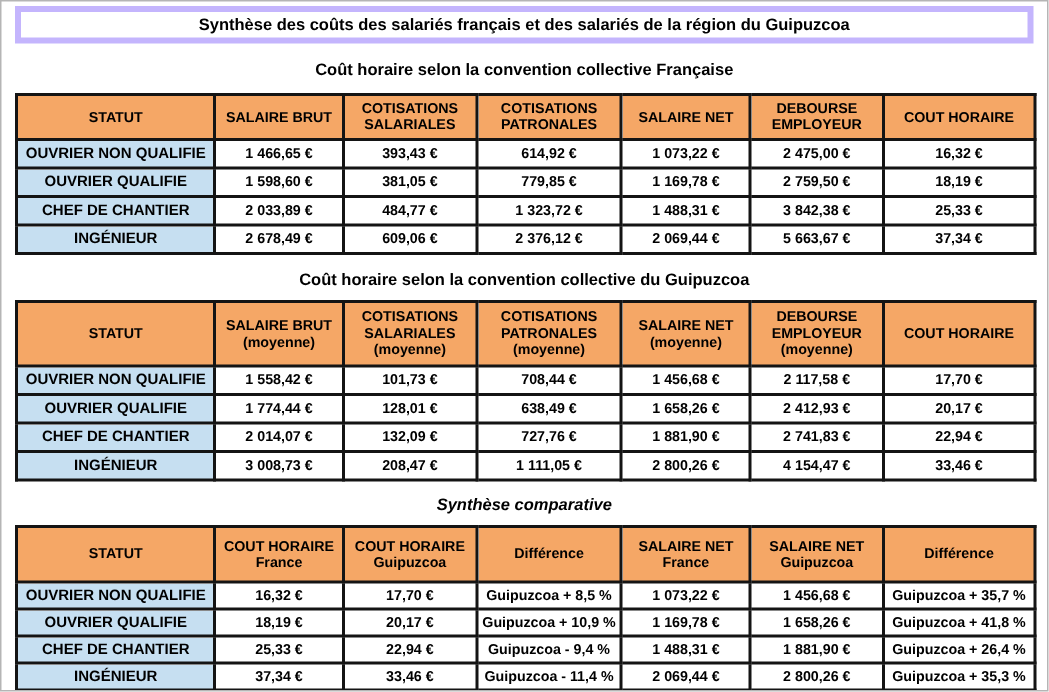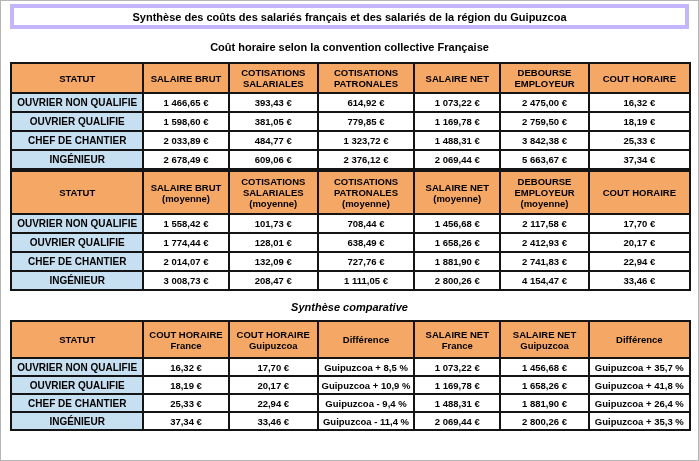--- a/index.html
+++ b/index.html
@@ -144,20 +144,21 @@
               <td class="value-cell">609,06 €</td>
               <td class="value-cell">2 376,12 €</td>
               <td class="value-cell">2 069,44 €</td>
               <td class="value-cell">5 663,67 €</td>
               <td class="value-cell">37,34 €</td>
             </tr>
           </tbody>
         </table>
       </section>
       <section class="table-section table-section-2">
+        <div class="table-caption">Coût horaire selon la convention collective du Guipuzcoa</div>
         <table class="data-table">
           <colgroup>
             <col style="width: 132px;">
             <col style="width: 85px;">
             <col style="width: 89px;">
             <col style="width: 96px;">
             <col style="width: 86px;">
             <col style="width: 88px;">
             <col style="width: 101px;">
           </colgroup>

